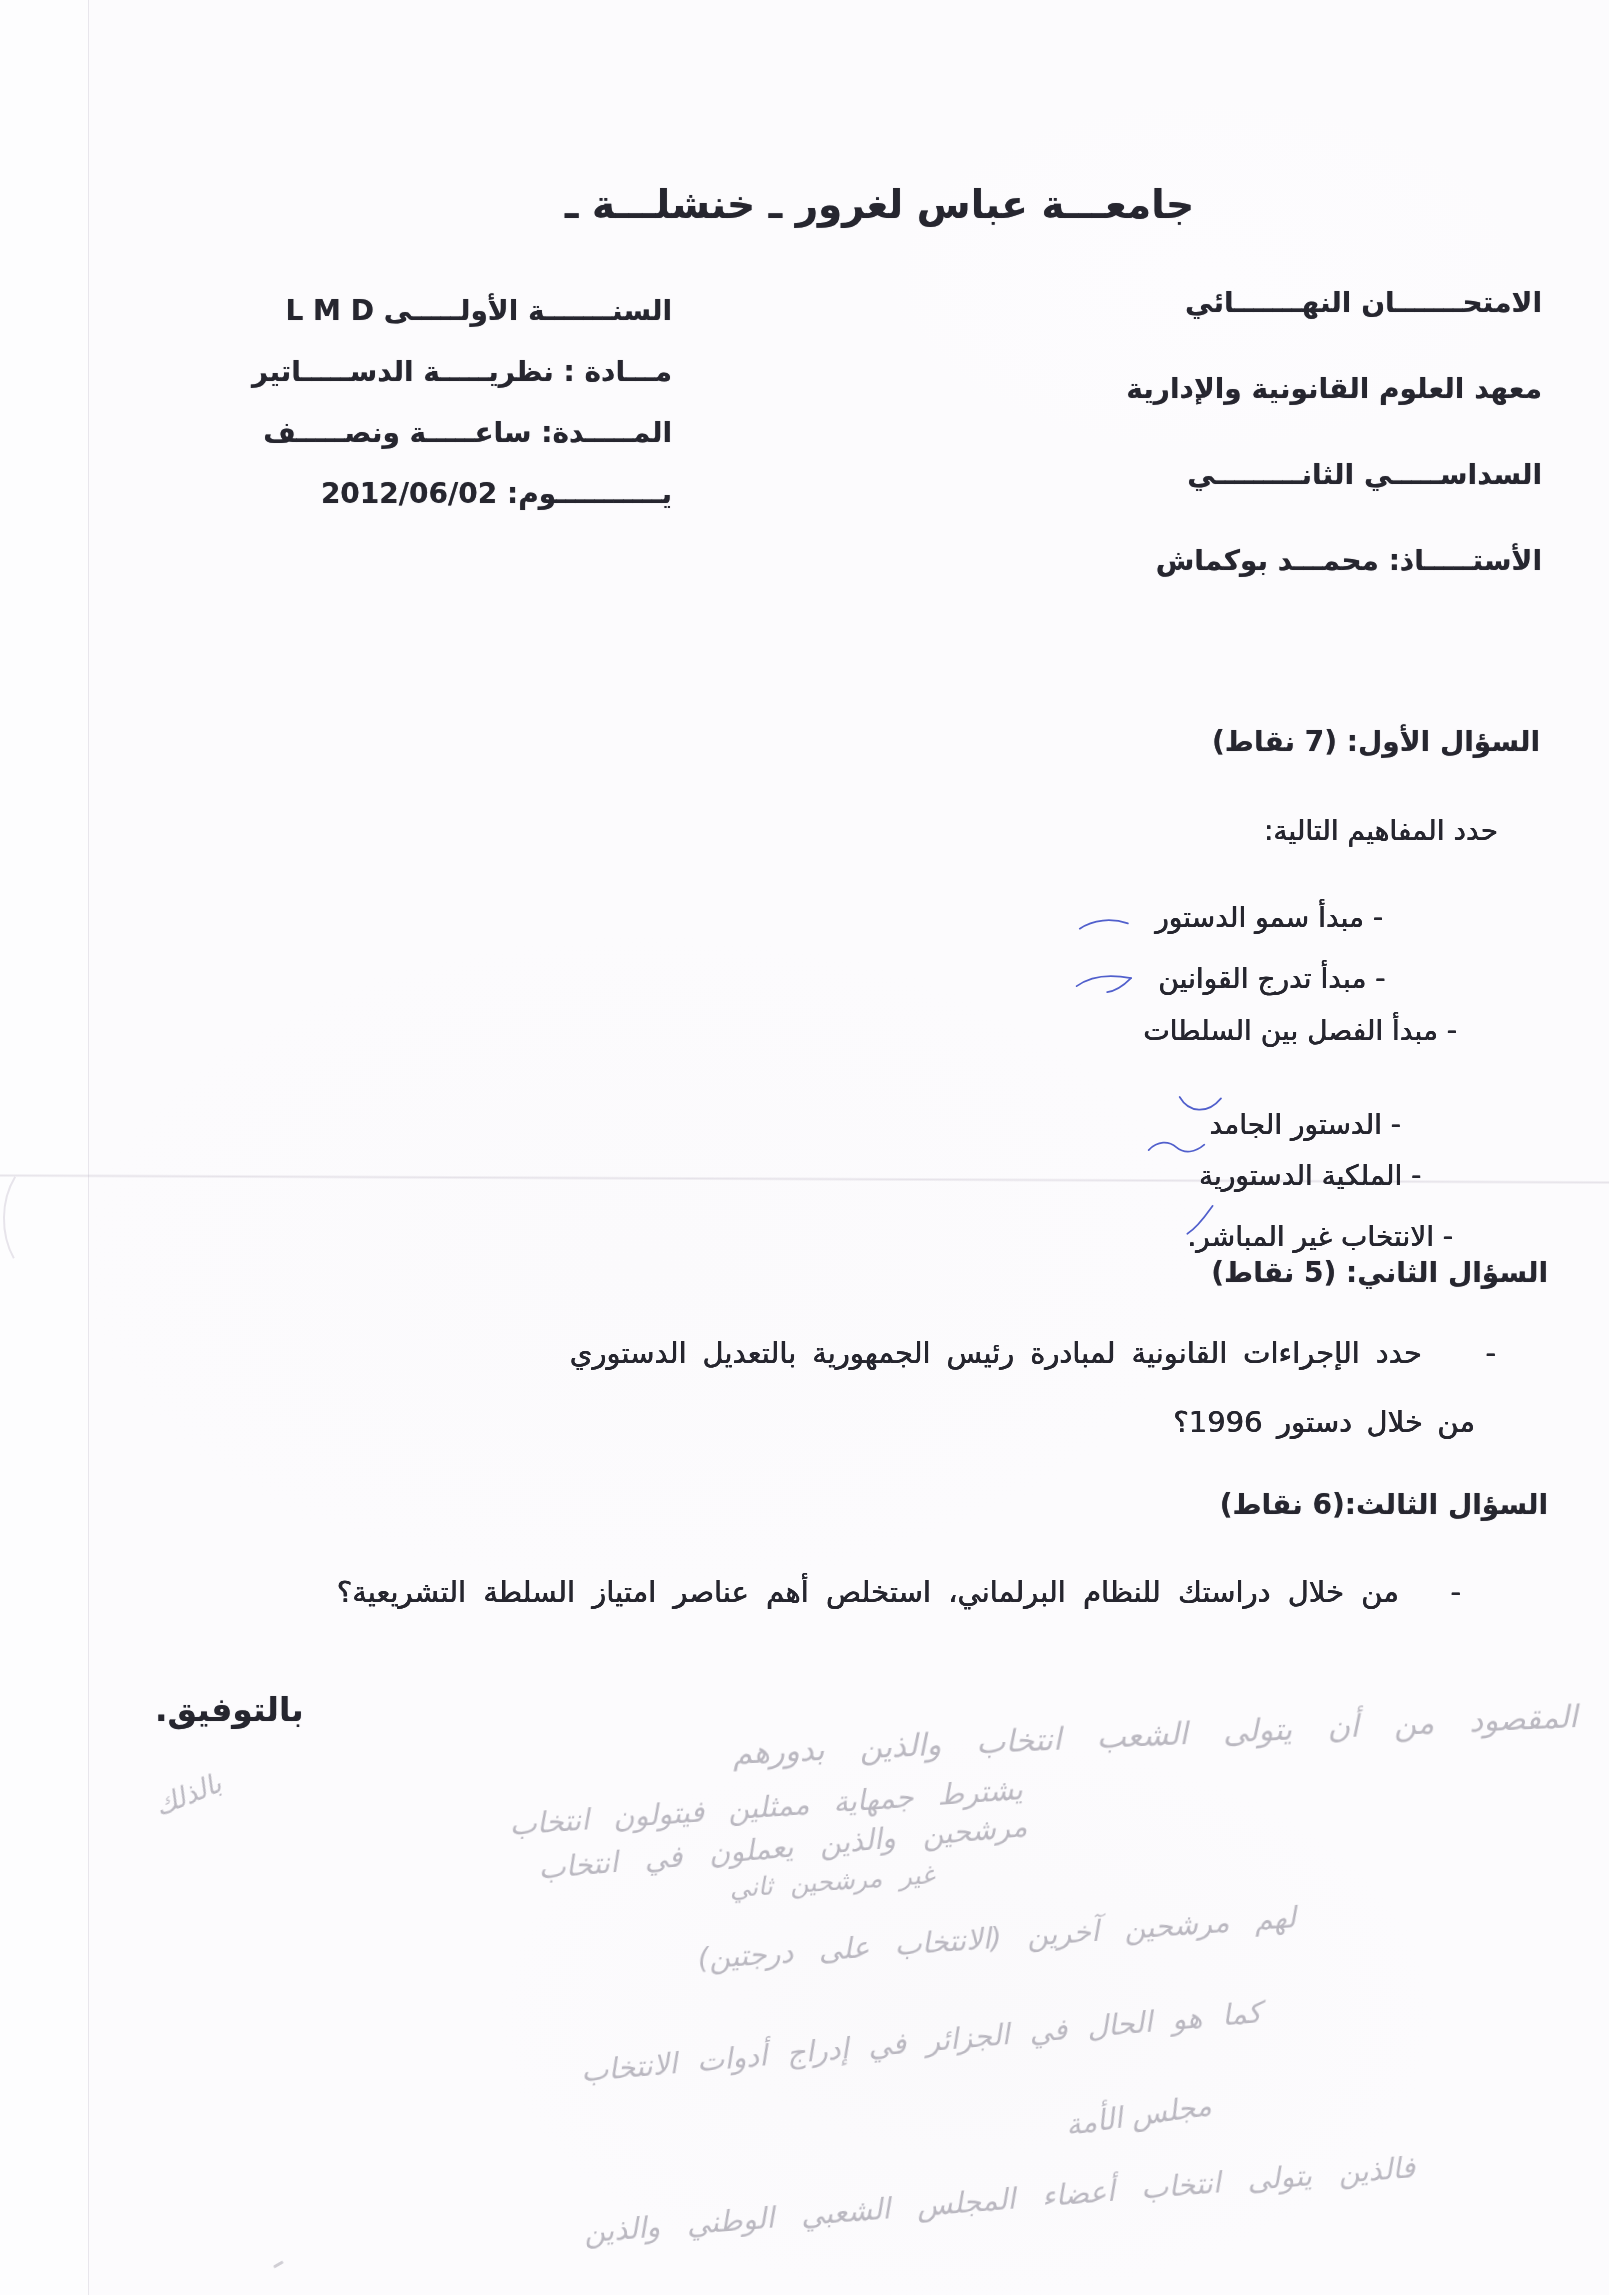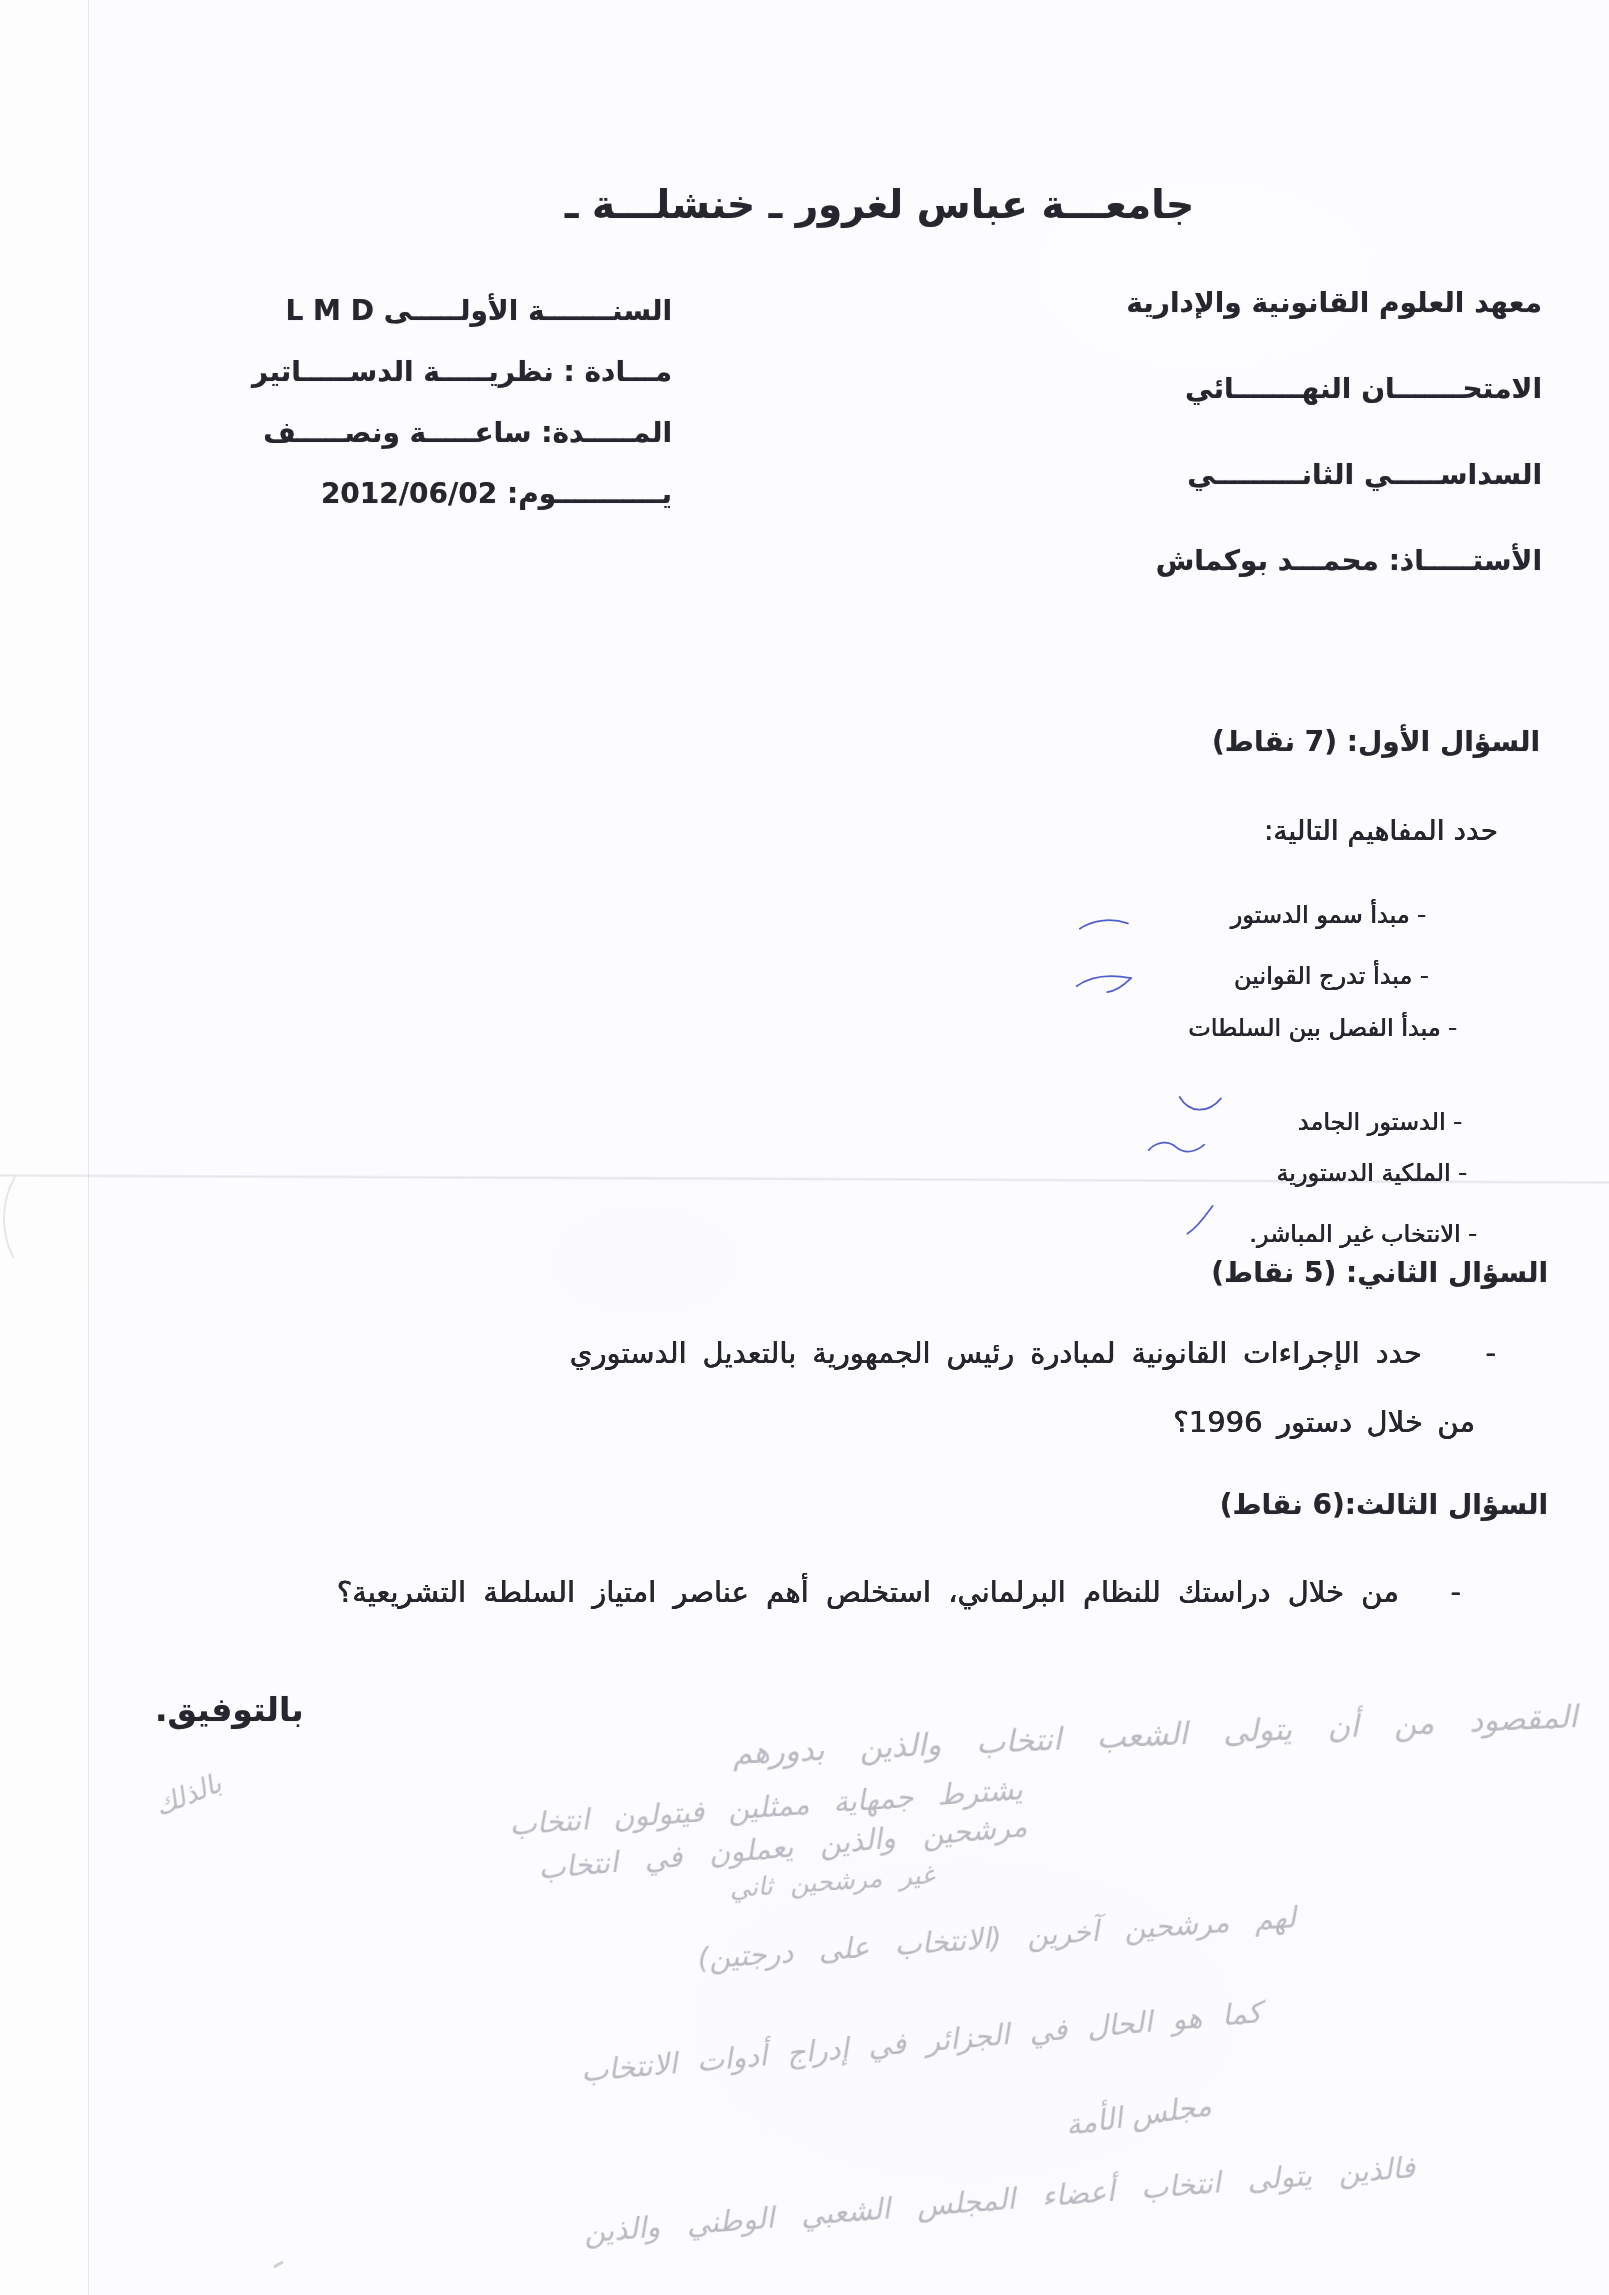--- a/index.html
+++ b/index.html
@@ -35,21 +35,21 @@
     text-align: right; font-size: 28px; line-height: 39px;
   }
   .hdr-left {
     top: 291px; left: 194px; width: 478px;
     display: flex; flex-direction: column; gap: 22px;
     text-align: right; font-size: 28px; line-height: 39px;
   }
 
   .q1-heading { top: 725px; right: 69px; font-size: 28px; }
   .q1-intro   { top: 814px; right: 111px; font-size: 28px; }
-  .q1-list    { top: 901px; right: 183px; text-align: right; font-size: 24px; }
+  .q1-list    { top: 901px; right: 183px; text-align: center; font-size: 28px; }
   .q1-list .item:nth-child(1) { height: 61px; }
   .q1-list .item:nth-child(2) { height: 52px; transform: translateX(2.7px); }
   .q1-list .item:nth-child(3) { height: 61px; transform: translateX(31px); }
   .q1-list .item:nth-child(4) { height: 51px; transform: translateX(36px); margin-top: 33px; }
   .q1-list .item:nth-child(5) { height: 61px; transform: translateX(41px); }
   .q1-list .item:nth-child(6) { transform: translateX(51px); }
 
   .q2-heading { top: 1256px; right: 61px;  font-size: 28px; }
   .q2-line1   { top: 1336px; right: 113px; font-size: 29px; word-spacing: 6.7px; letter-spacing: 0.7px; }
   .q2-line2   { top: 1405px; right: 134px; font-size: 29px; word-spacing: 5.3px; }
@@ -105,22 +105,22 @@
   <div class="abs scan-edge"></div>
   <div class="abs crease1"></div>
   <svg class="abs edge-curve" width="27" height="87" viewBox="0 0 40 130">
     <path d="M30 4 C 8 40, 8 90, 28 126"></path>
   </svg>
   <div class="abs pencil-dot"></div>
 
   <div class="abs print bold title">جامعـــة عباس لغرور ـ خنشلـــة ـ</div>
 
   <div class="abs print bold hdr-right">
+    <div>الامتحـــــــان النهـــــــائي</div>
     <div>معهد العلوم القانونية والإدارية</div>
-    <div>الامتحـــــــان النهـــــــائي</div>
     <div>السداســـــي الثانـــــــــي</div>
     <div>الأستـــــاذ: محمـــد بوكماش</div>
   </div>
 
   <div class="abs print bold hdr-left">
     <div>السنـــــــة الأولـــــى L M D</div>
     <div>مـــادة : نظريـــــة الدســـــاتير</div>
     <div>المـــــدة: ساعـــــة ونصـــــف</div>
     <div>يـــــــــــوم: 2012/06/02</div>
   </div>

